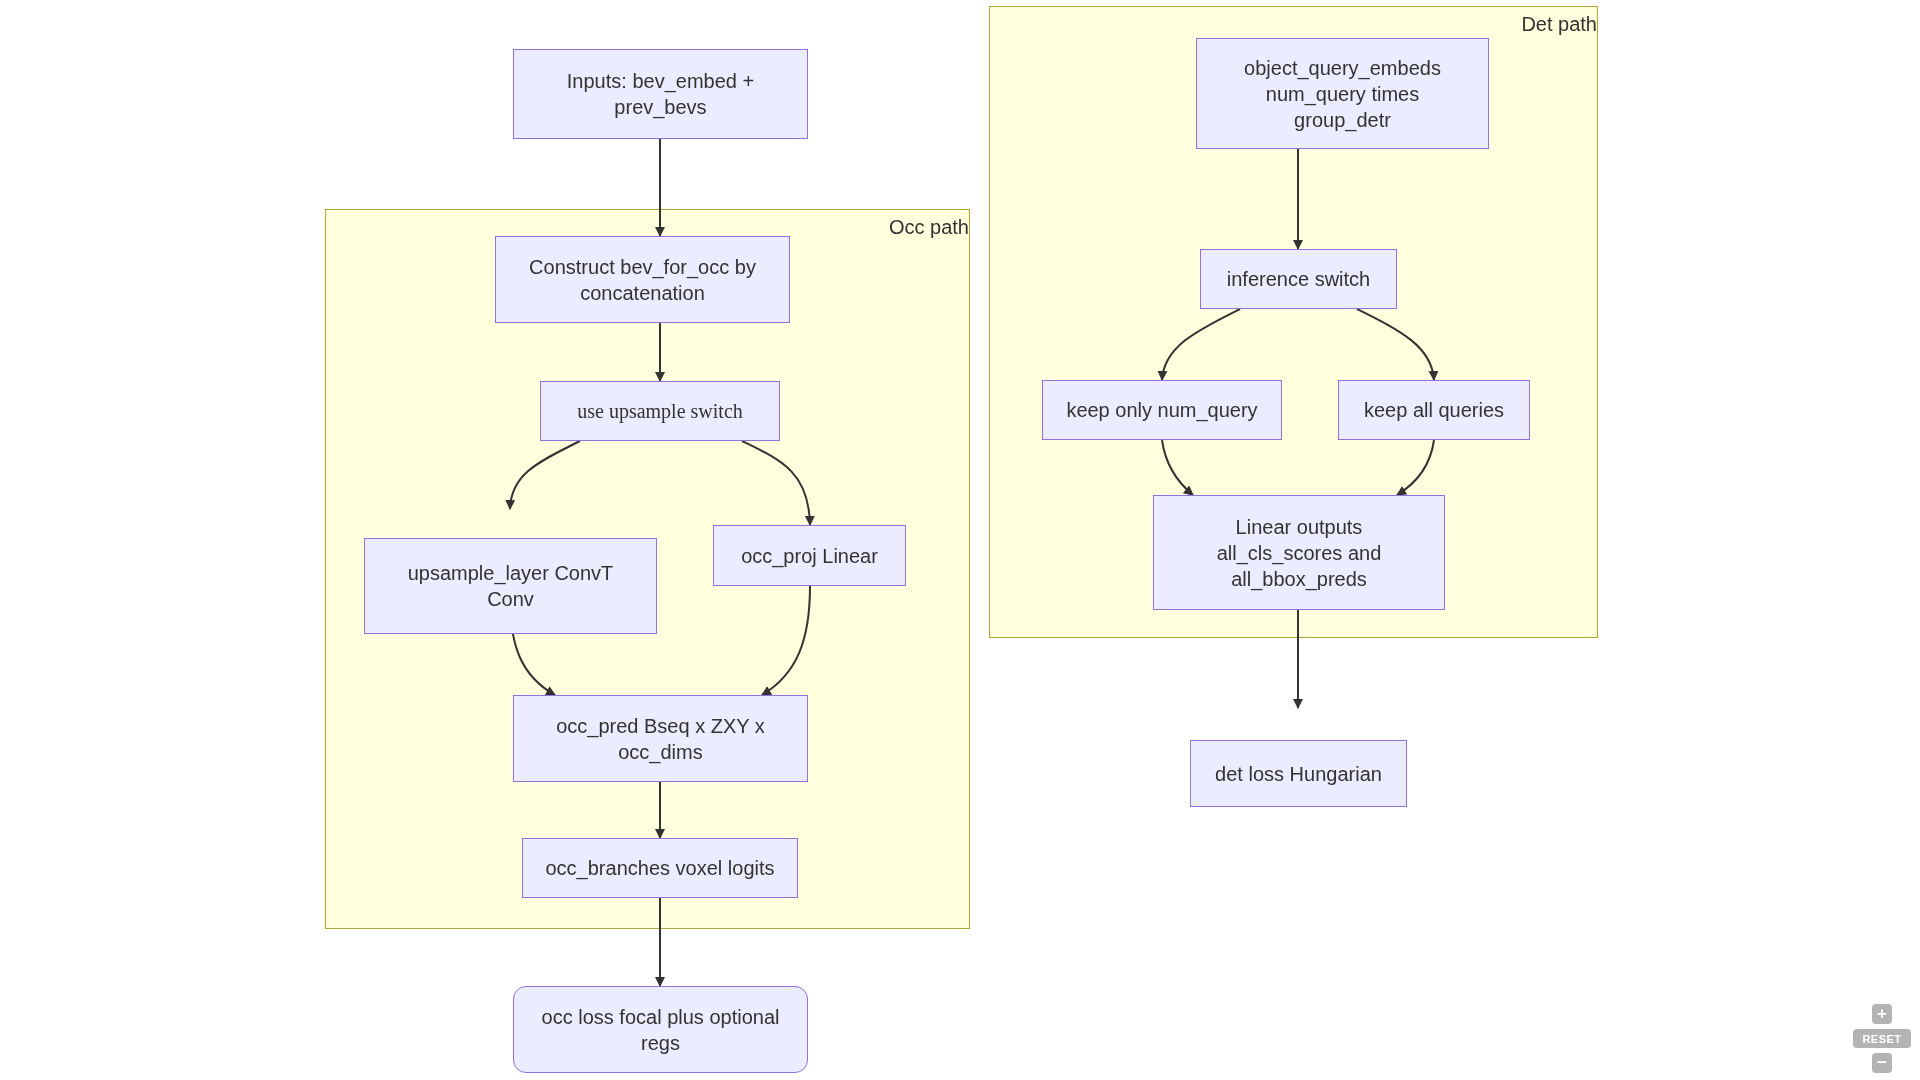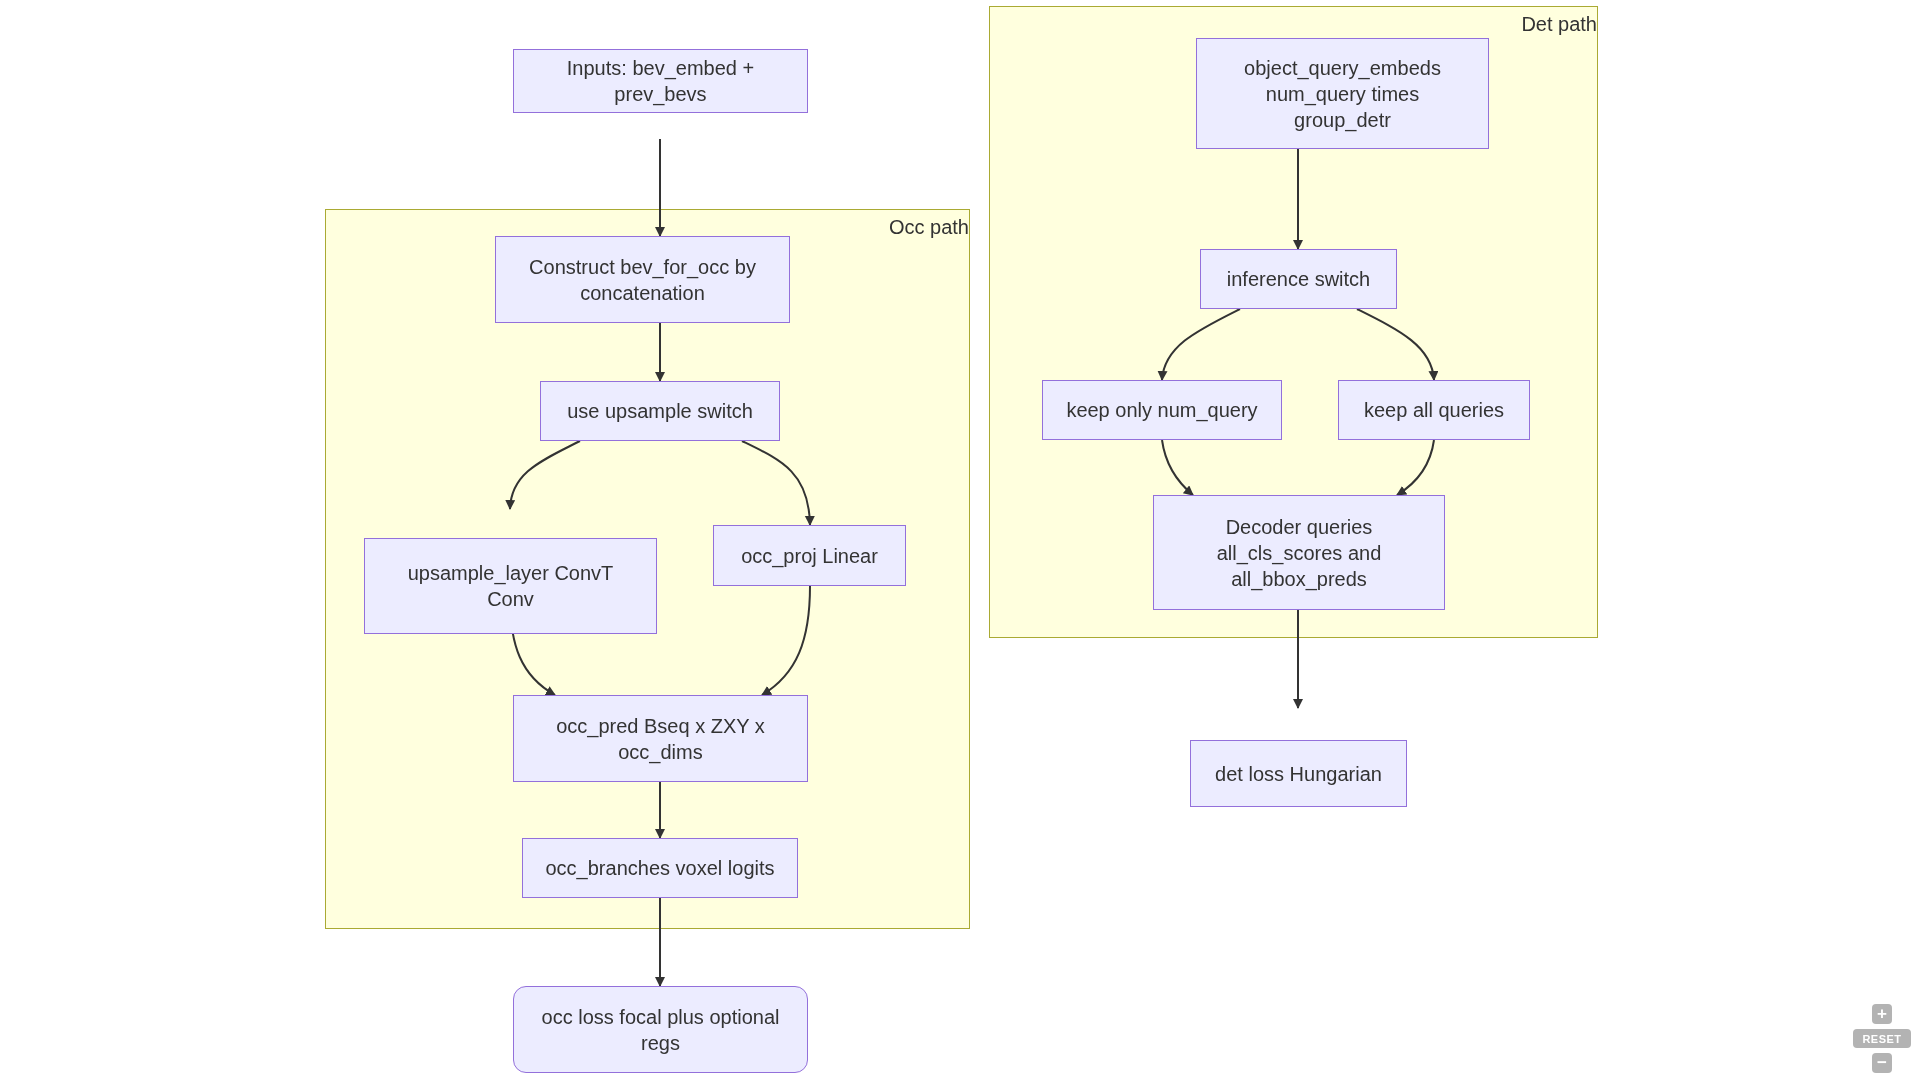--- a/index.html
+++ b/index.html
@@ -59,23 +59,23 @@
     align-items: center;
     justify-content: center;
   }
   .node .label {
     color: #333333;
     font-size: 20px;
     line-height: 26px;
     text-align: center;
     white-space: pre-line;
   }
-  .n-inputs          { left: 513px;  top: 49px;  width: 295px; height: 64px; }
+  .n-inputs          { left: 513px;  top: 49px;  width: 295px; height: 90px; }
   .n-construct       { left: 495px;  top: 236px; width: 295px; height: 87px; }
-  .n-use-upsample    { left: 540px;  top: 381px; width: 240px; height: 60px; }
+  .n-use-upsample    { left: 540px;  top: 381px; width: 240px; height: 60px; font-family: Liberation Serif, serif; }
   .n-upsample-layer  { left: 364px;  top: 538px; width: 293px; height: 96px; }
   .n-occ-proj        { left: 713px;  top: 525px; width: 193px; height: 61px; }
   .n-occ-pred        { left: 513px;  top: 695px; width: 295px; height: 87px; }
   .n-occ-branches    { left: 522px;  top: 838px; width: 276px; height: 60px; }
   .n-occ-loss        { left: 513px;  top: 986px; width: 295px; height: 87px; border-radius: 13px; }
   .n-obj-query       { left: 1196px; top: 38px;  width: 293px; height: 111px; }
   .n-inference-switch{ left: 1200px; top: 249px; width: 197px; height: 60px; justify-content: center; }
   .n-keep-only       { left: 1042px; top: 380px; width: 240px; height: 60px; }
   .n-keep-all        { left: 1338px; top: 380px; width: 192px; height: 60px; }
   .n-decoder         { left: 1153px; top: 495px; width: 292px; height: 115px; }
@@ -182,21 +182,21 @@
 
   <div class="node n-keep-only">
     <div class="label">keep only num_query</div>
   </div>
 
   <div class="node n-keep-all">
     <div class="label">keep all queries</div>
   </div>
 
   <div class="node n-decoder">
-    <div class="label">Decoder queries
+    <div class="label">Linear outputs
 all_cls_scores and
 all_bbox_preds</div>
   </div>
 
   <div class="node n-det-loss">
     <div class="label">det loss Hungarian</div>
   </div>
 
   <div class="pz-btn pz-plus">+</div>
   <div class="pz-btn pz-reset">RESET</div>

